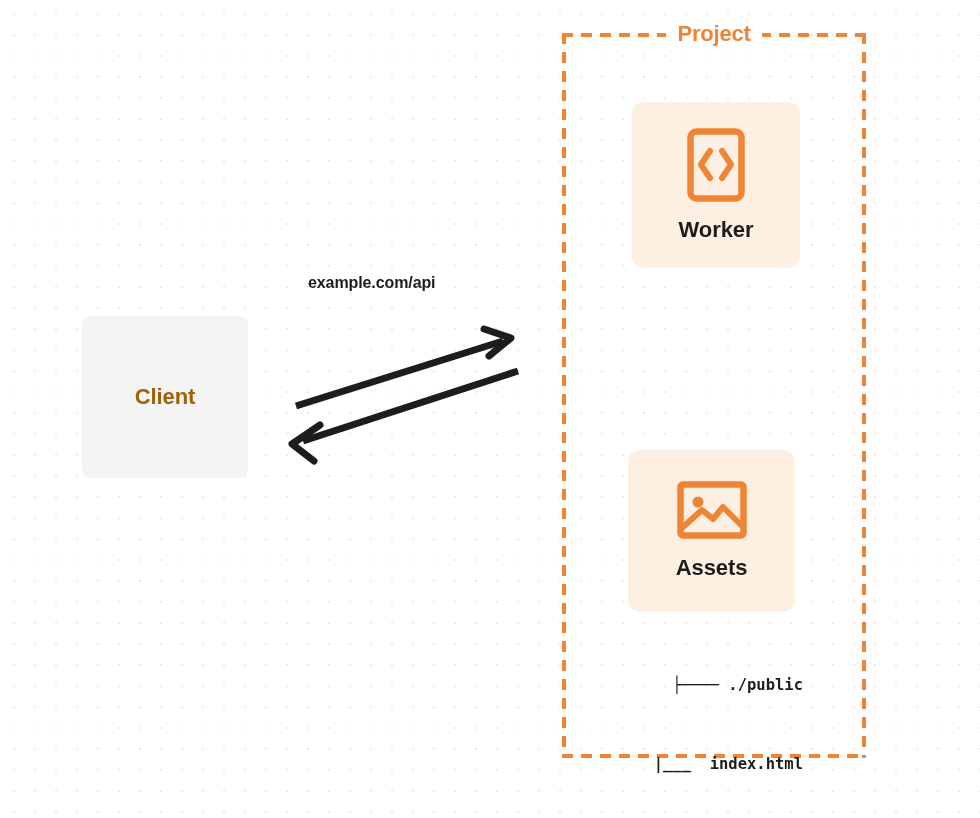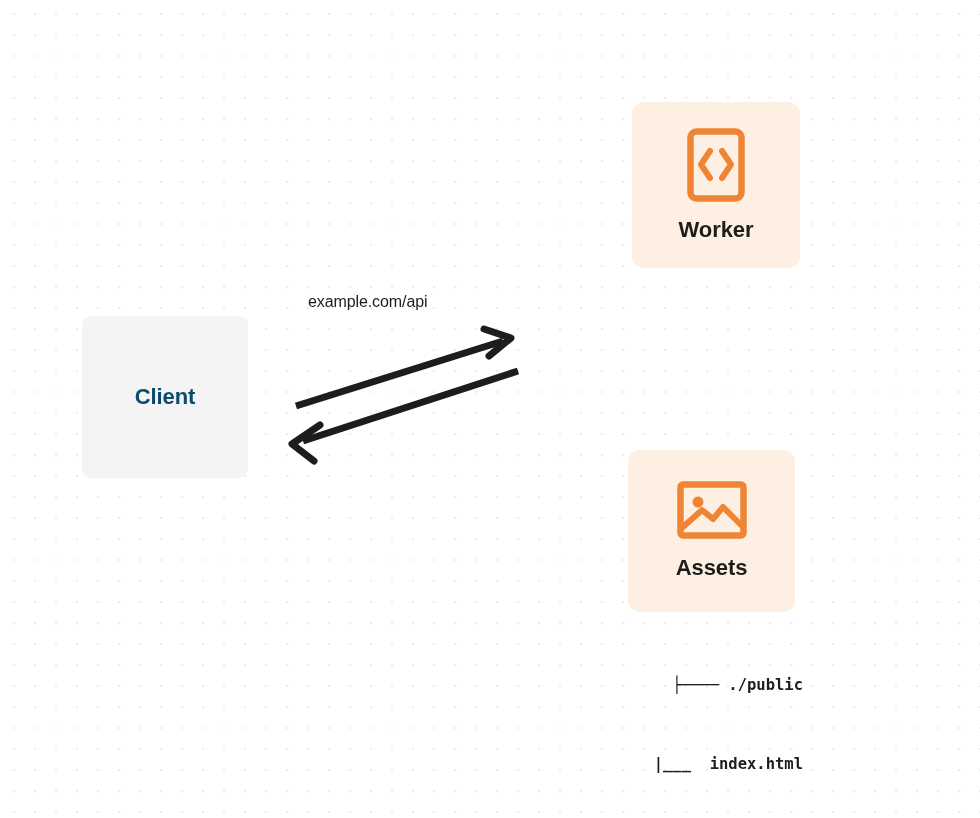--- a/index.html
+++ b/index.html
@@ -34,21 +34,21 @@
     height: 162px;
     background: #f4f4f5;
     border-radius: 9px;
     display: flex;
     align-items: center;
     justify-content: center;
   }
   .client-label {
     font-size: 22px;
     font-weight: bold;
-    color: #0c4a6e;
+    color: #a16207;
     letter-spacing: -0.1px;
   }
 
   
   .project-container {
     position: absolute;
     left: 562px;
     top: 33px;
     width: 304px;
     height: 725px;
@@ -145,23 +145,23 @@
   .arrows {
     position: absolute;
     left: 0; top: 0;
     width: 980px; height: 818px;
     pointer-events: none;
   }
 
   .request-label {
     position: absolute;
     left: 308px;
-    top: 293px;
+    top: 274px;
     font-size: 16px;
-    font-weight: normal;
+    font-weight: bold;
     color: #1d1d1b;
     white-space: nowrap;
     letter-spacing: -0.1px;
   }
 </style>
 </head>
 <body>
 
 <div id="diagram">
 
@@ -177,20 +177,28 @@
     </g>
 
     <g>
       <line x1="518" y1="371" x2="303" y2="441" stroke="#1d1d1b" stroke-width="7" stroke-linecap="butt"></line>
       <polyline points="320,425 292,444 314,461" fill="none" stroke="#1d1d1b" stroke-width="7" stroke-linecap="round" stroke-linejoin="round"></polyline>
     </g>
   </svg>
 
   <div class="request-label">example.com/api</div>
 
+  <div class="project-container">
+    <div class="edge edge-top-left"></div>
+    <div class="edge edge-top-right"></div>
+    <div class="edge edge-bottom"></div>
+    <div class="edge edge-left"></div>
+    <div class="edge edge-right"></div>
+    <div class="project-title">Project</div>
+  </div>
 
   <div class="card card-worker">
     <span class="card-icon">
       <svg width="60" height="76" viewBox="0 0 60 76" aria-hidden="true">
         <rect x="4.5" y="4.5" width="51" height="67" rx="6" ry="6" fill="none" stroke="#ef8434" stroke-width="6.5"></rect>
         <polyline points="24,24 15,37.5 24,51" fill="none" stroke="#ef8434" stroke-width="6" stroke-linecap="round" stroke-linejoin="round"></polyline>
         <polyline points="36,24 45,37.5 36,51" fill="none" stroke="#ef8434" stroke-width="6" stroke-linecap="round" stroke-linejoin="round"></polyline>
       </svg>
     </span>
     <span class="card-label">Worker</span>

